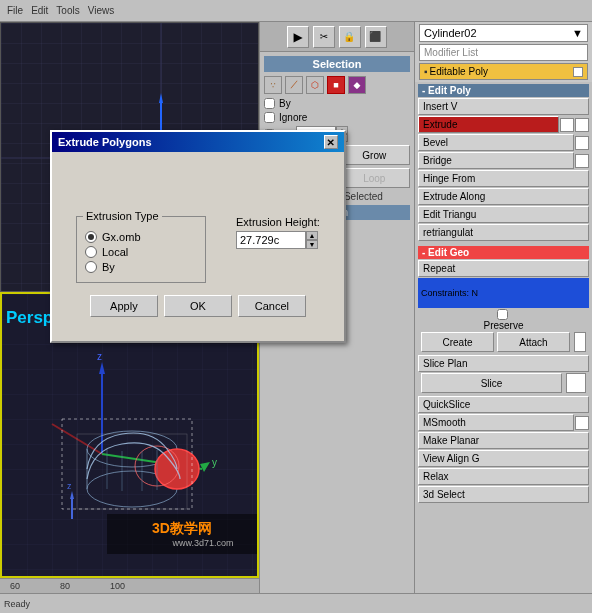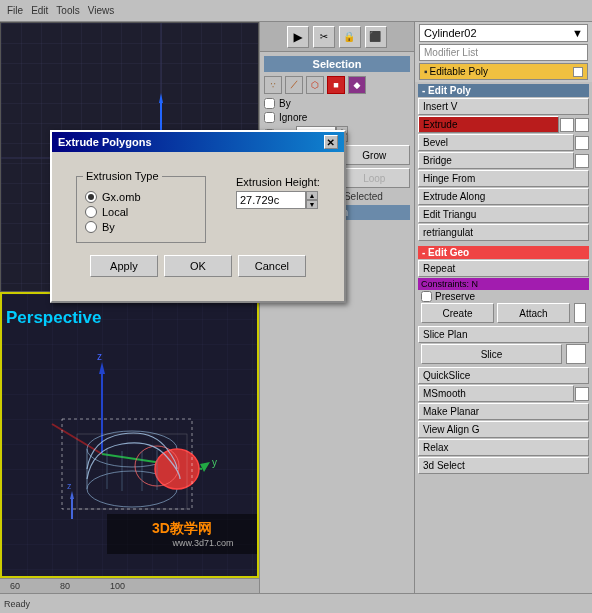--- a/index.html
+++ b/index.html
@@ -327,20 +327,21 @@
       display: flex;
       align-items: center;
       justify-content: center;
       font-size: 10px;
       cursor: pointer;
       color: black;
     }
 
     .dialog-content {
       padding: 24px;
+      margin-top: 40px;
     }
 
     .dialog-group {
       border: 1px solid #888;
       padding: 6px 8px;
       margin-bottom: 8px;
       position: relative;
     }
 
     .dialog-group-title {
@@ -760,25 +761,25 @@
 
       <div class="panel-section">
         <div class="rollout-header dark">
           <span>- Edit Geo</span>
         </div>
 
         <div class="panel-btn-with-check">
           <button class="panel-btn-main">Repeat</button>
         </div>
 
-        <div style="font-size:9px;padding:1px 3px;background:#a21caf;">
+        <div style="font-size:9px;padding:10px 3px;background:#1d4ed8;">
           <span>Constraints: N</span>
         </div>
 
-        <div style="display:flex;align-items:center;padding:1px 3px;">
+        <div style="display:flex;align-items:center;padding:1px 3px;flex-direction:column;">
           <input type="checkbox" style="width: 11px; height: 11px; margin-right: 3px;">
           <span style="font-size:10px;">Preserve</span>
         </div>
 
         <div class="btn-row" style="padding:0 3px;">
           <button class="action-btn">Create</button>
           <button class="action-btn">Attach</button>
           <div class="panel-btn-check" style="margin-left:1px;width:12px;height:20px;"></div>
         </div>
 

